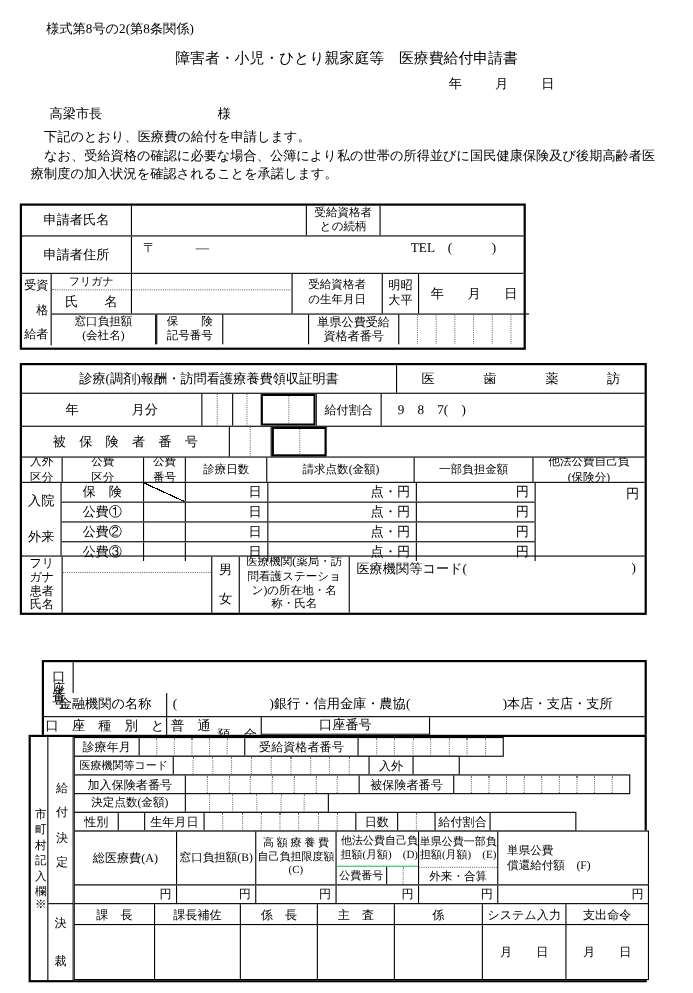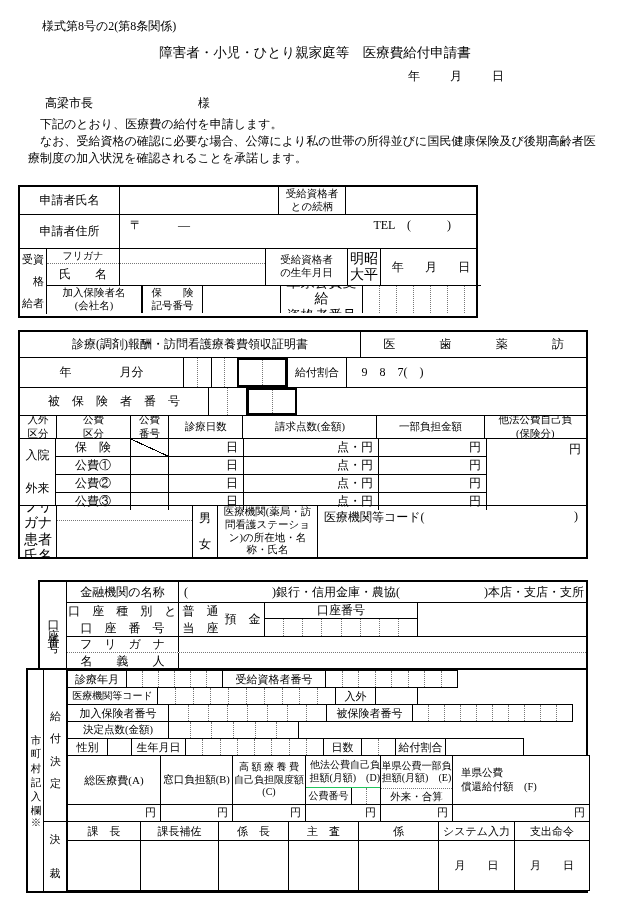--- a/index.html
+++ b/index.html
@@ -22,21 +22,21 @@
   .tbl { position: absolute; border: 2px solid #000; background: #fff; }
   .frow { display: flex; align-items: stretch; border-bottom: 1px solid #000; }
   .frow.last { border-bottom: none; }
   .cell { border-right: 1px solid #000; display: flex; align-items: center;
           justify-content: center; text-align: center; overflow: hidden; position: relative; }
   .cell.nr { border-right: none; }
   .cell.left { justify-content: flex-start; text-align: left; }
   .cell.unit { justify-content: flex-end; padding-right: 5px; }
   .col { display: flex; flex-direction: column; }
   .sm { font-size: 10.5px; line-height: 1.2; }
-  .xs { font-size: 14px; line-height: 1.15; }
+  .xs { font-size: 11px; line-height: 1.15; }
   .vtext { writing-mode: vertical-rl; text-orientation: upright; }
   .dg { display: flex; align-items: stretch; }
   .dc { flex: 1; }
   .dc + .dc { border-left: 1px dotted #777; }
   .boldbox { border: 2px solid #000; }
   .slash { background: linear-gradient(to top right, transparent 48%, #000 48%, #000 51.5%, transparent 51.5%); }
   .half { flex: 1; }
   .half + .half { border-left: 1px solid #000; }
 
   
@@ -60,21 +60,21 @@
   .t2 .r3 { height: 28px; }
   .t2 .hdr { height: 23px; font-size: 10.5px; }
   .t2 .mid { height: 67px; }
   .t2 .midrows { flex: 1; display: flex; flex-direction: column; }
   .t2 .mrow { display: flex; flex: 1; border-bottom: 1px solid #000; }
   .t2 .mrow:last-child { border-bottom: none; }
   .t2 .r9 { height: 51px; border-bottom: none; }
   .marks { display: flex; justify-content: space-around; align-items: center; }
 
   
-  .t3 { left: 38px; top: 580px; width: 550px; height: 92px; display: flex; }
+  .t3 { left: 38px; top: 600px; width: 550px; height: 92px; display: flex; flex-direction: column; }
   .t3 .stub { width: 27px; border-right: 1px solid #000; display: flex; align-items: center; justify-content: center; }
   .t3 .main { flex: 1; display: flex; flex-direction: column; }
   .t3 .r1 { height: 22px; }
   .t3 .r2 { height: 34px; }
   .t3 .r3 { height: 16px; border-bottom: 1px dotted #777; }
   .t3 .r4 { flex: 1; border-bottom: none; }
 
   
   .t4 { left: 26px; top: 668px; width: 562px; height: 225px; font-size: 11px; }
   .t4 .ostub { position: absolute; left: 0; top: 0; width: 16px; height: 221px;
@@ -161,21 +161,21 @@
           </div>
           <div class="cell nr ymd" style="width:100px">
             <span>年</span>
             <span>月</span>
             <span>日</span>
           </div>
         </div>
         <div class="frow r4">
           <div class="cell sm" style="width:95px">
             <div class="col">
-              <div>加入保険者名</div>
+              <div>窓口負担額</div>
               <div>(会社名)</div>
             </div>
           </div>
           <div class="cell" style="flex:1"></div>
           <div class="cell sm" style="width:60px">
             <div class="col">
               <div>保　　険</div>
               <div>記号番号</div>
             </div>
           </div>

